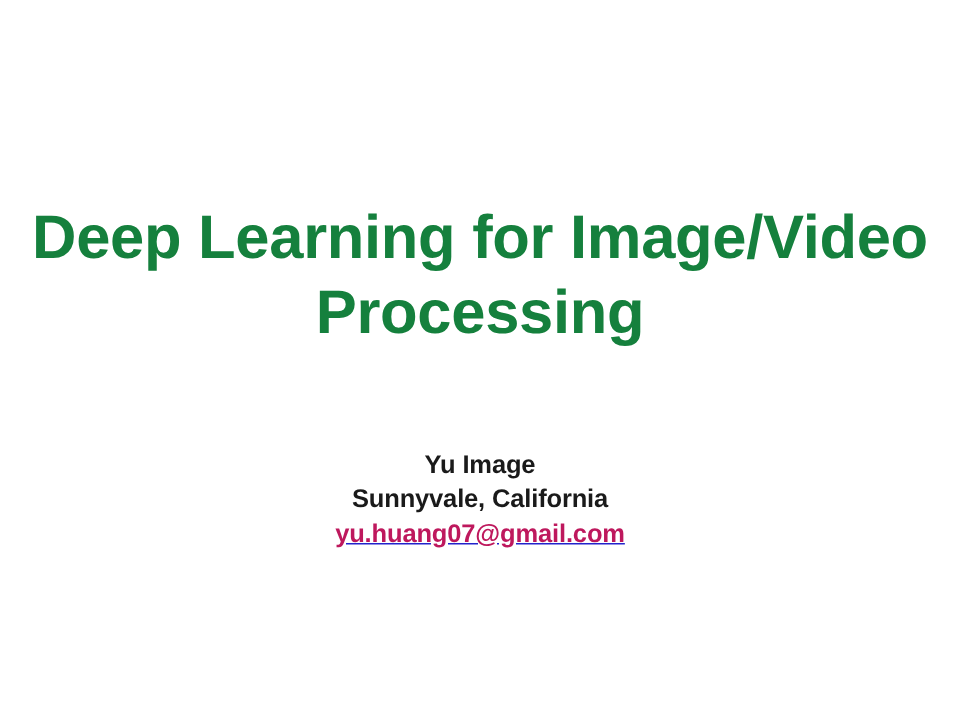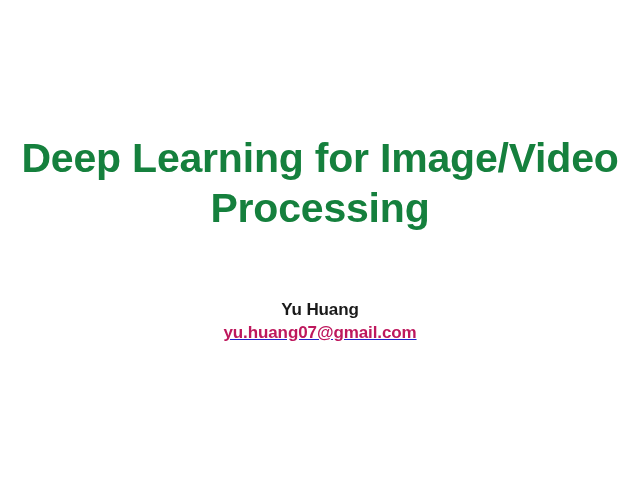--- a/index.html
+++ b/index.html
@@ -84,17 +84,18 @@
 <body>
 
 <div class="slide">
 
   <div class="title-block">
     <h1 class="slide-title">Deep Learning for Image/Video
 Processing</h1>
   </div>
 
   <div class="subtitle-block">
-    <span class="subtitle-line">Yu Huang</span>
+    <span class="subtitle-line">Yu Image</span>
+    <span class="subtitle-line">Sunnyvale, California</span>
     <a class="subtitle-link">yu.huang07@gmail.com</a>
   </div>
 
 </div>
 
 </body></html>

